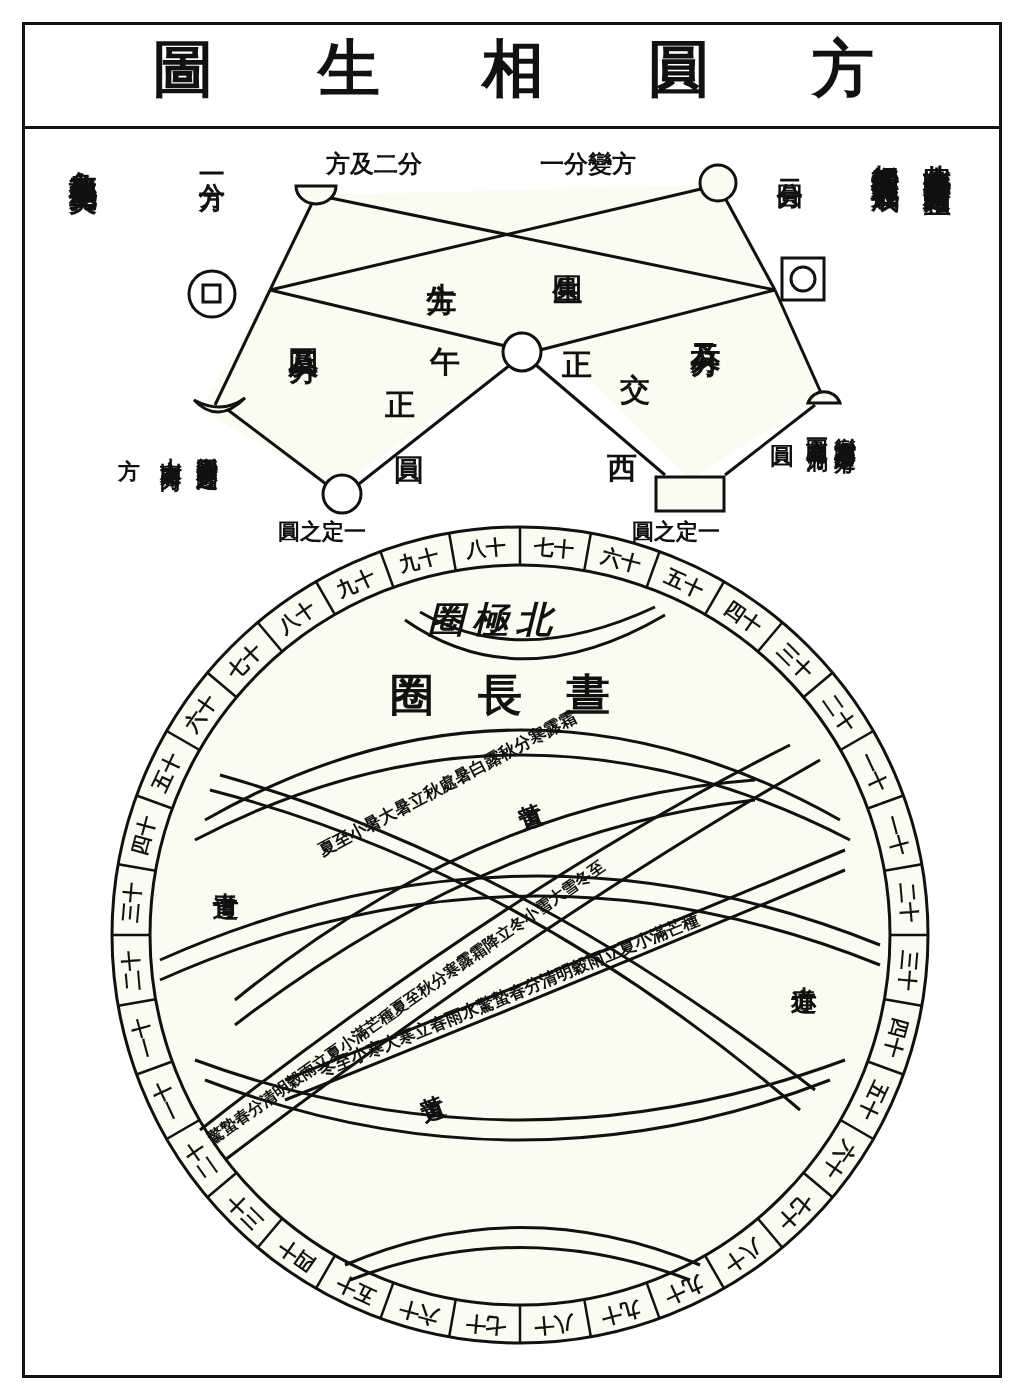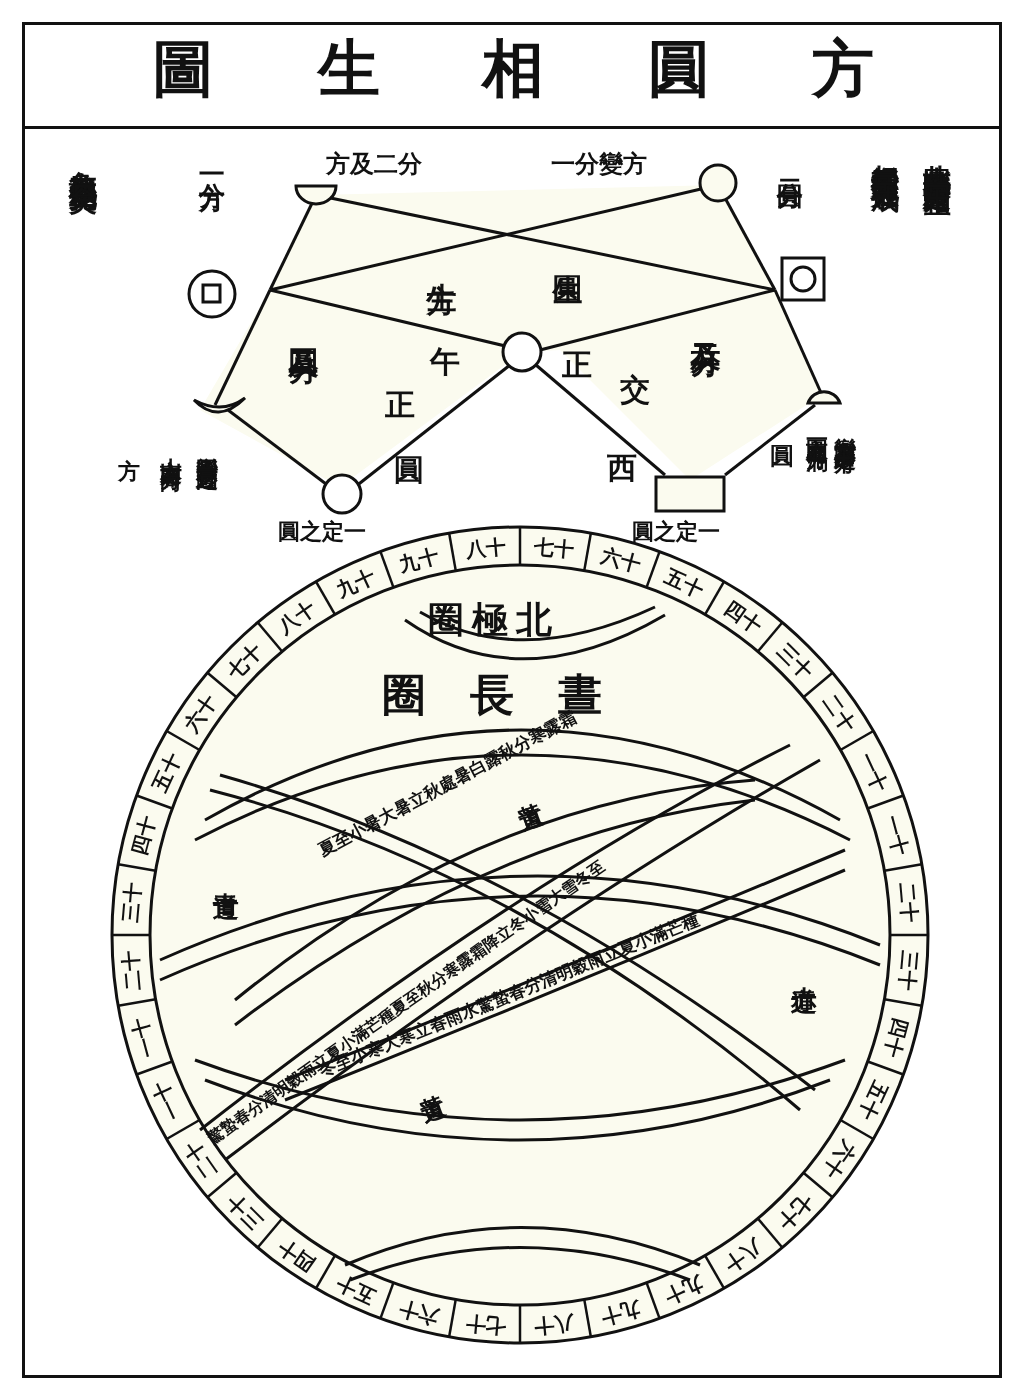--- a/index.html
+++ b/index.html
@@ -124,21 +124,21 @@
         <line x1="236.5635560459782" y1="1172.8314155840196" x2="207.453867207457" y2="1197.257344752108"></line>
         <line x1="199.57060059975765" y1="1120" x2="166.66163525594902" y2="1139"></line>
         <line x1="172.3137303092139" y1="1061.5474530304975" x2="136.60541071934938" y2="1074.5442184768729"></line>
         <line x1="155.621131385483" y1="999.2498257367643" x2="118.19843677101915" y2="1005.8484564881076"></line>
         <line x1="150" y1="935" x2="112" y2="935"></line>
         <line x1="155.621131385483" y1="870.7501742632357" x2="118.19843677101915" y2="864.1515435118923"></line>
       </g>
   </svg>
 
   <span class="htext" style="left:326px;top:148px;font-size:24px;">方及二分</span>
-  <span class="htext" style="left:540px;top:148px;font-size:24px;margin-left:11px;">一分變方</span>
+  <span class="htext" style="left:540px;top:148px;font-size:24px;">一分變方</span>
   <span class="vtext" style="left:198px;top:160px;font-size:26px;">一分方</span>
   <span class="vtext" style="left:776px;top:160px;font-size:26px;">二分圓</span>
 
   <span class="vtext" style="left:426px;top:258px;font-size:30px;">生方</span>
   <span class="vtext" style="left:552px;top:250px;font-size:30px;">生圓</span>
   <span class="htext" style="left:430px;top:342px;font-size:30px;">午</span>
   <span class="htext" style="left:385px;top:385px;font-size:30px;">正</span>
   <span class="htext" style="left:562px;top:345px;font-size:30px;">正</span>
   <span class="htext" style="left:620px;top:370px;font-size:30px;">交</span>
   <span class="htext" style="left:607px;top:448px;font-size:30px;">西</span>
@@ -152,22 +152,22 @@
 
   <span class="vtext" style="left:922px;top:142px;font-size:28px;">此古圖自陳博時有之方圓相生</span>
   <span class="vtext" style="left:870px;top:142px;font-size:28px;">相變本于天圓地方在天成</span>
   <span class="vtext" style="left:834px;top:420px;font-size:22px;">變方為圖之形方中</span>
   <span class="vtext" style="left:806px;top:420px;font-size:22px;">之圓出而一分渦</span>
   <span class="vtext" style="left:68px;top:148px;font-size:28px;">象在地成形變化見矣</span>
   <span class="vtext" style="left:196px;top:440px;font-size:22px;">變圓為方之形圓</span>
   <span class="vtext" style="left:160px;top:440px;font-size:22px;">山之方出而分向</span>
   <span class="vtext" style="left:118px;top:440px;font-size:22px;">方</span>
 
-  <span class="htext" style="left:428px;top:596px;font-size:36px;letter-spacing:8px;direction:rtl;unicode-bidi:bidi-override;">北極圈</span>
-  <span class="htext" style="left:382px;top:666px;font-size:44px;letter-spacing:44px;direction:rtl;unicode-bidi:bidi-override;">晝長圈</span>
+  <span class="htext" style="left:428px;top:596px;font-size:36px;letter-spacing:8px;direction:rtl;unicode-bidi:bidi-override;font-style:italic;">北極圈</span>
+  <span class="htext" style="left:390px;top:666px;font-size:44px;letter-spacing:44px;direction:rtl;unicode-bidi:bidi-override;">晝長圈</span>
   <span class="vtext" style="left:508px;top:786px;font-size:24px;transform:rotate(-20deg);">黃道</span>
   <span class="vtext" style="left:410px;top:1078px;font-size:24px;transform:rotate(-20deg);">黃道</span>
   <span class="vtext" style="left:790px;top:966px;font-size:26px;">赤道</span>
   <span class="vtext" style="left:212px;top:872px;font-size:26px;">青道</span>
 
   <span class="htext" style="left:320px;top:840px;font-size:17px;transform:rotate(-28deg);transform-origin:left center;">夏至小暑大暑立秋處暑白露秋分寒露霜</span>
   <span class="htext" style="left:320px;top:1060px;font-size:17px;transform:rotate(-22deg);transform-origin:left center;">冬至小寒大寒立春雨水驚蟄春分清明穀雨立夏小滿芒種</span>
   <span class="htext" style="left:210px;top:1130px;font-size:16px;transform:rotate(-35deg);transform-origin:left center;">驚蟄春分清明穀雨立夏小滿芒種夏至秋分寒露霜降立冬小雪大雪冬至</span>
 
   <div id="ring-labels">

